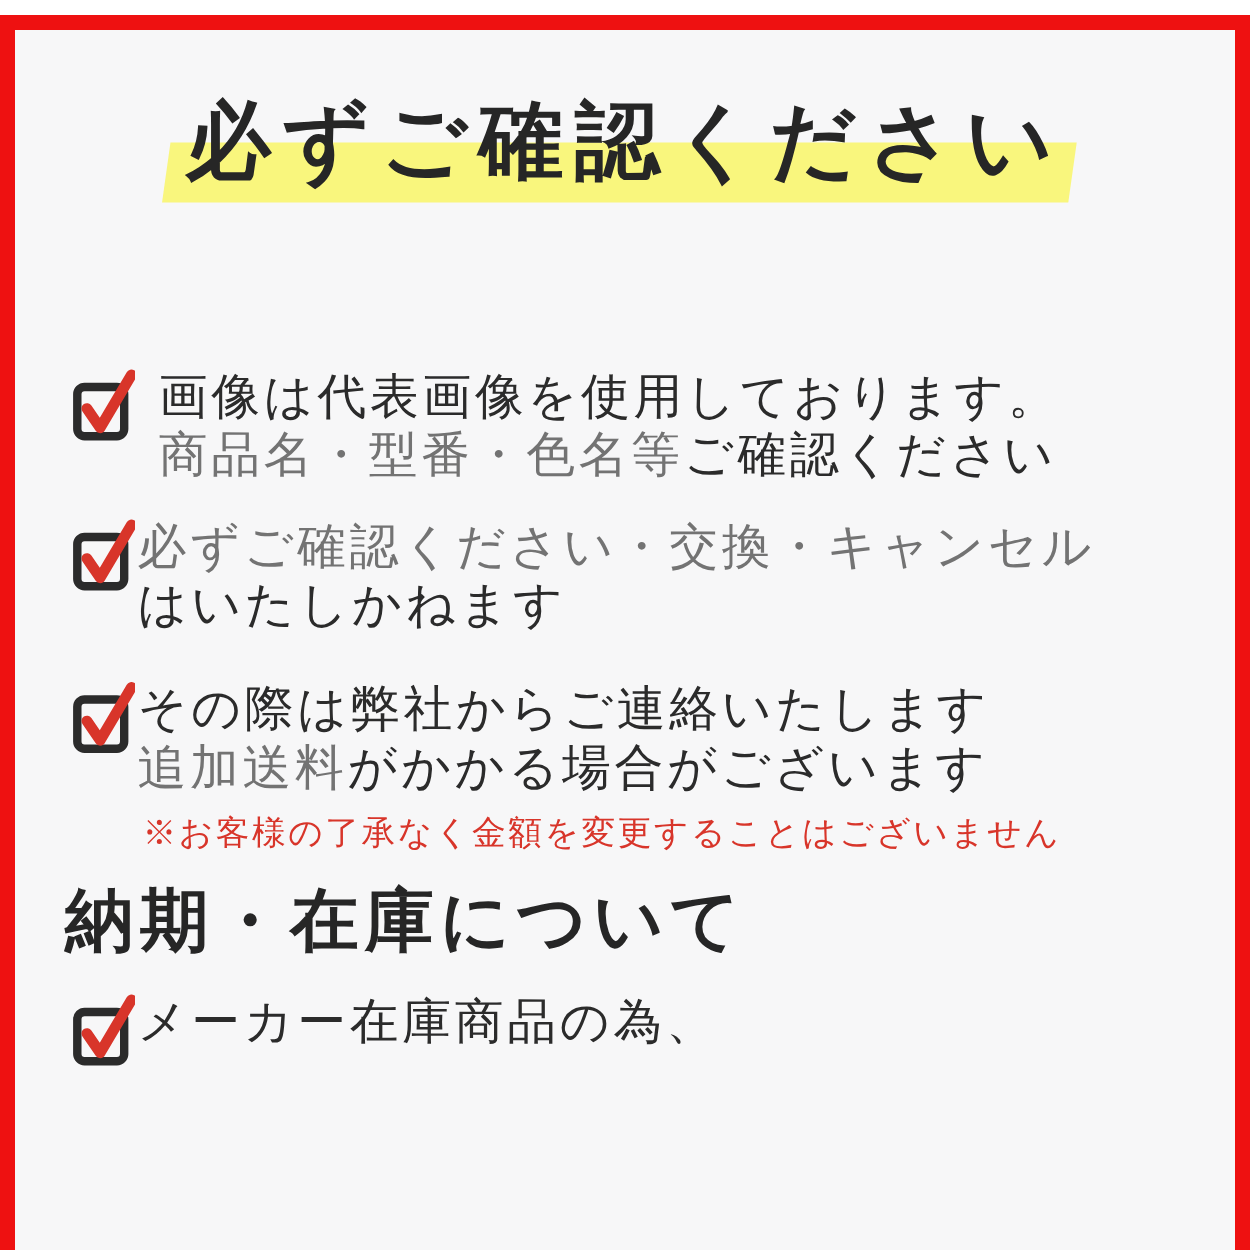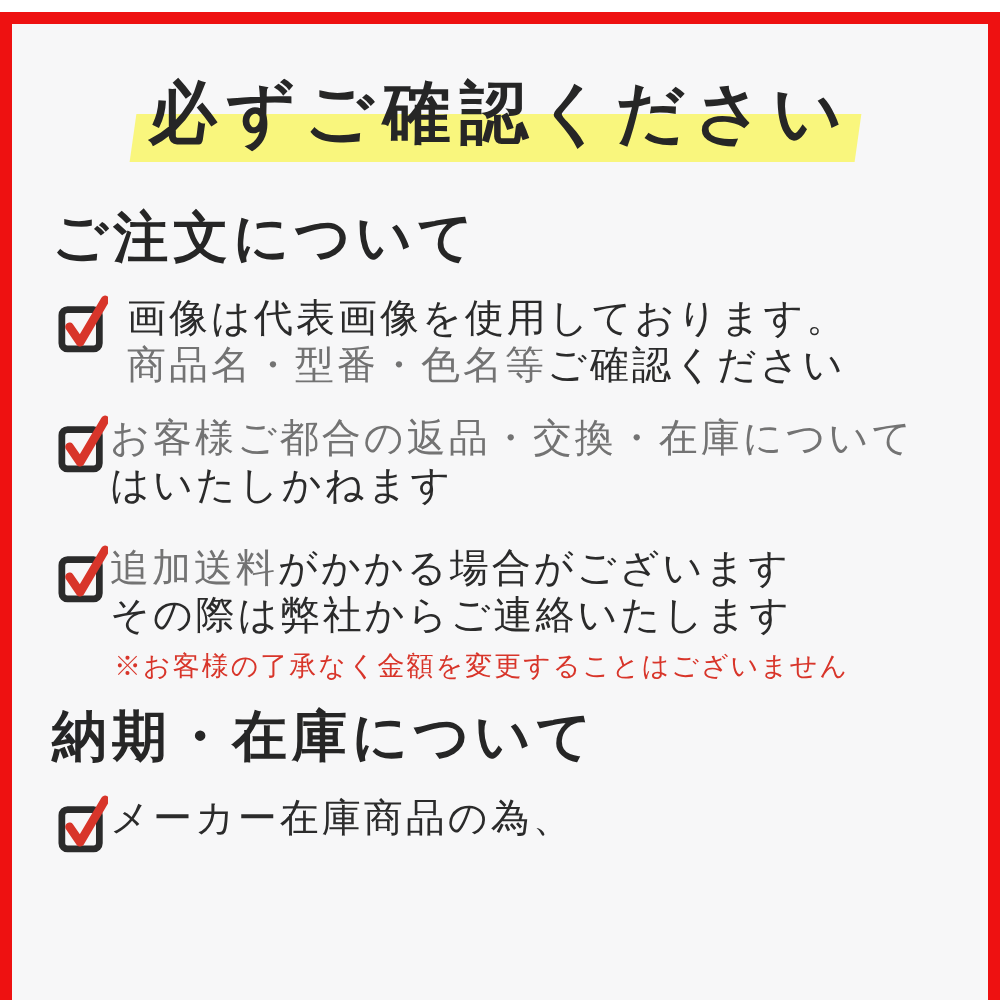--- a/index.html
+++ b/index.html
@@ -96,52 +96,51 @@
 
 <div class="frame">
 
   <div class="title-wrap">
     <div class="title">
       <span class="hl"></span>
       <span class="title-text">必ずご確認ください</span>
     </div>
   </div>
 
-  <div class="section-heading" style="top:183px;">ご注文について</div>
 
   <div class="item" style="top:270px;gap:17px;">
     <svg class="checkbox" viewBox="0 0 52 62">
       <rect x="4" y="17" width="39" height="41" rx="6" fill="none" stroke="#2b2b2b" stroke-width="7"></rect>
       <path d="M 12 35 L 23 51 L 49 7" fill="none" stroke="#d8352a" stroke-width="9" stroke-linecap="round" stroke-linejoin="round"></path>
     </svg>
     <div class="item-lines">
       <div class="line"><span class="seg-black">画像は代表画像を使用しております。</span></div>
       <div class="line"><span class="seg-red">商品名・型番・色名等</span><span class="seg-black">ご確認ください</span></div>
     </div>
   </div>
 
   <div class="item" style="top:390px;">
     <svg class="checkbox" viewBox="0 0 52 62">
       <rect x="4" y="17" width="39" height="41" rx="6" fill="none" stroke="#2b2b2b" stroke-width="7"></rect>
       <path d="M 12 35 L 23 51 L 49 7" fill="none" stroke="#d8352a" stroke-width="9" stroke-linecap="round" stroke-linejoin="round"></path>
     </svg>
     <div class="item-lines">
-      <div class="line"><span class="seg-red">お客様ご都合の返品・交換・在庫について</span></div>
+      <div class="line"><span class="seg-red">必ずご確認ください・交換・キャンセル</span></div>
       <div class="line"><span class="seg-black">はいたしかねます</span></div>
     </div>
   </div>
 
   <div class="item" style="top:520px;">
     <svg class="checkbox" viewBox="0 0 52 62">
       <rect x="4" y="17" width="39" height="41" rx="6" fill="none" stroke="#2b2b2b" stroke-width="7"></rect>
       <path d="M 12 35 L 23 51 L 49 7" fill="none" stroke="#d8352a" stroke-width="9" stroke-linecap="round" stroke-linejoin="round"></path>
     </svg>
     <div class="item-lines">
+      <div class="line"><span class="seg-black">その際は弊社からご連絡いたします</span></div>
       <div class="line"><span class="seg-red">追加送料</span><span class="seg-black">がかかる場合がございます</span></div>
-      <div class="line"><span class="seg-black">その際は弊社からご連絡いたします</span></div>
       <div class="note">※お客様の了承なく金額を変更することはございません</div>
     </div>
   </div>
 
   <div class="section-heading" style="top:682px;">納期・在庫について</div>
 
   <div class="item" style="top:770px;">
     <svg class="checkbox" viewBox="0 0 52 62">
       <rect x="4" y="17" width="39" height="41" rx="6" fill="none" stroke="#2b2b2b" stroke-width="7"></rect>
       <path d="M 12 35 L 23 51 L 49 7" fill="none" stroke="#d8352a" stroke-width="9" stroke-linecap="round" stroke-linejoin="round"></path>

